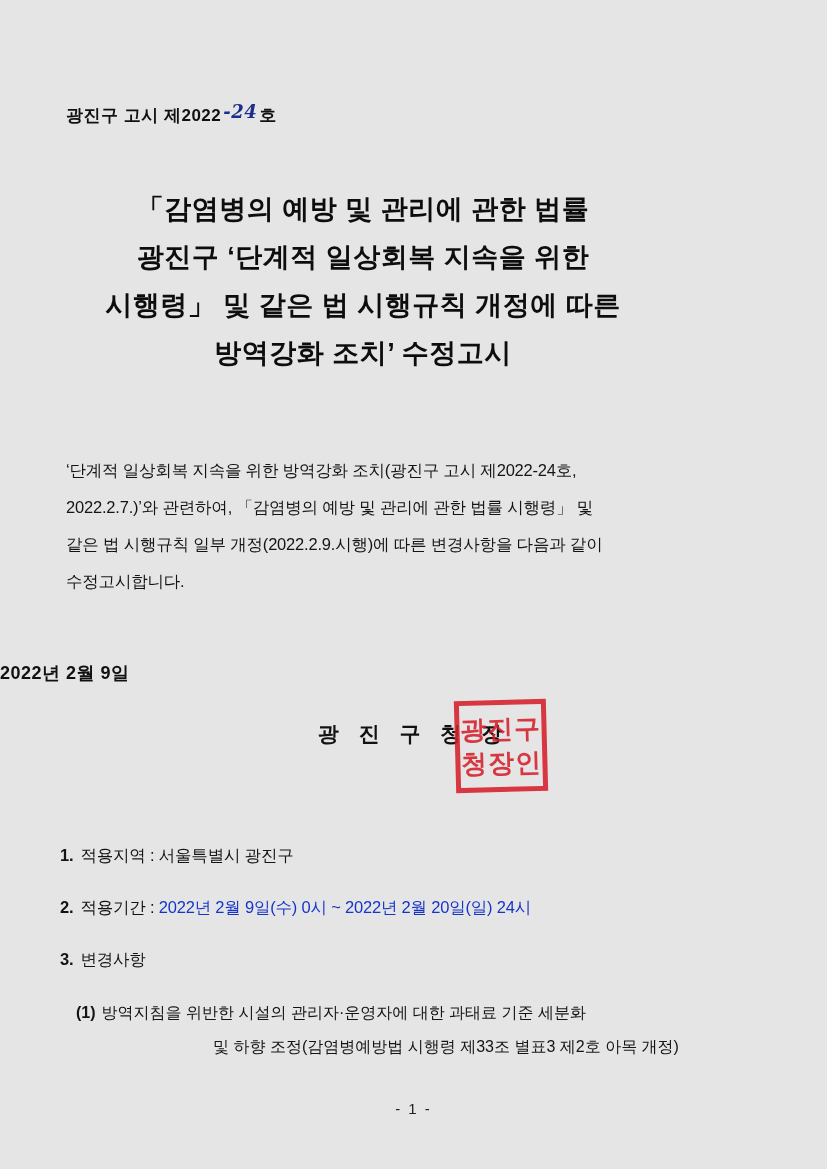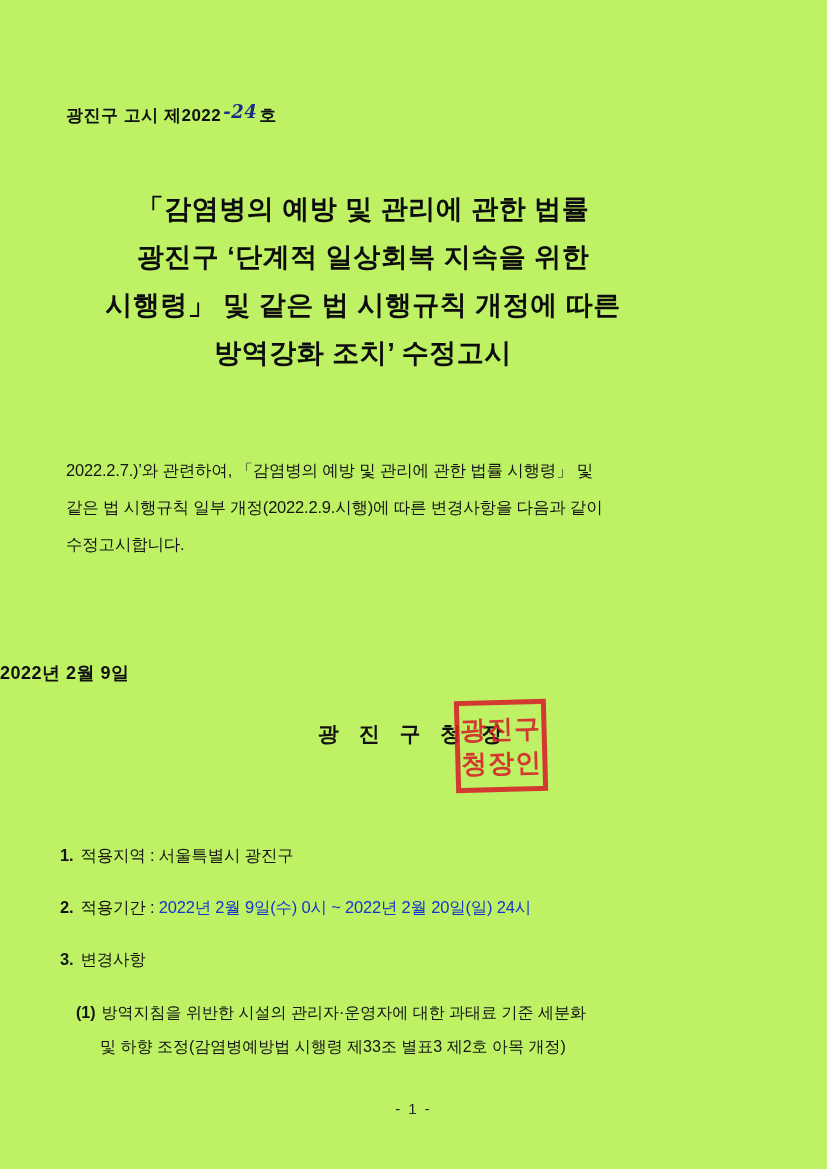--- a/index.html
+++ b/index.html
@@ -9,21 +9,21 @@
   }
   body {
     font-family: "Liberation Sans", "DejaVu Sans", sans-serif;
     color: #1a1a1a;
   }
   .page {
     position: relative;
     width: 827px;
     height: 1169px;
     margin: 0 auto;
-    background: #bef264;
+    background: #e5e5e5;
     overflow: hidden;
   }
 
   
   .doc-number {
     position: absolute;
     top: 104px;
     left: 66px;
     font-size: 17px;
     font-weight: 700;
@@ -164,22 +164,23 @@
     font-size: 16px;
     line-height: 34px;
     color: #141414;
   }
   .sub-item .marker {
     font-weight: 700;
     margin-right: 6px;
   }
   .sub-item .cont {
     display: block;
-    margin-left: 24px;
-    white-space: nowrap;
+    margin-left: 36px;
+    white-space: nowrap;
+    text-align: center;
   }
   .sub-item .first {
     white-space: nowrap;
   }
 
   
   .page-number {
     position: absolute;
     top: 1100px;
     left: 0;
@@ -200,20 +201,21 @@
   </div>
 
   <div class="title-block">
     <div class="title-line">「감염병의 예방 및 관리에 관한 법률</div>
     <div class="title-line">광진구 ‘단계적 일상회복 지속을 위한</div>
     <div class="title-line">시행령」 및 같은 법 시행규칙 개정에 따른</div>
     <div class="title-line">방역강화 조치’ 수정고시</div>
   </div>
 
   <div class="intro">
+    <div>‘단계적 일상회복 지속을 위한 방역강화 조치(광진구 고시 제2022-24호,</div>
     <div>2022.2.7.)’와 관련하여, 「감염병의 예방 및 관리에 관한 법률 시행령」 및</div>
     <div>같은 법 시행규칙 일부 개정(2022.2.9.시행)에 따른 변경사항을 다음과 같이</div>
     <div>수정고시합니다.</div>
   </div>
 
   <div class="date-line">2022년 2월 9일</div>
 
   <div class="issuer-line">광 진 구 청 장</div>
 
   <div class="seal">

